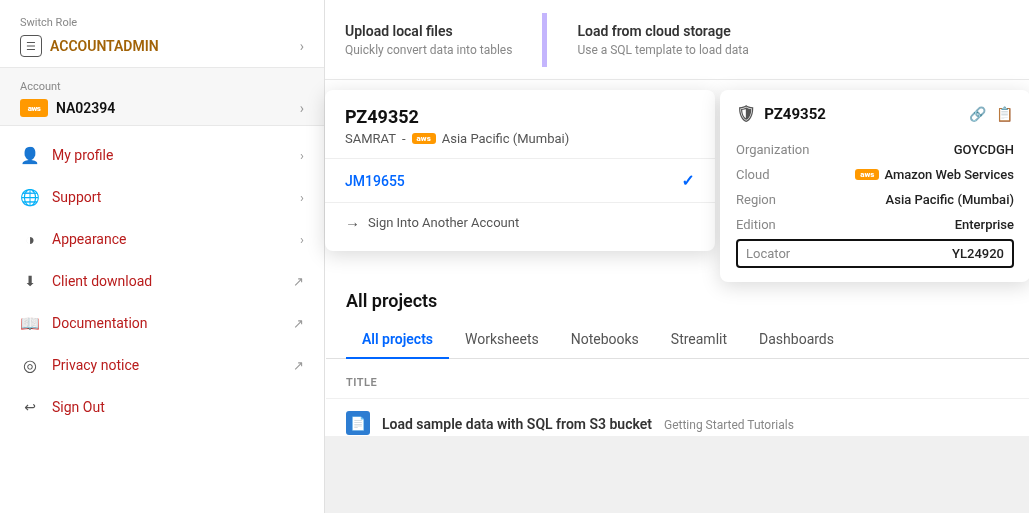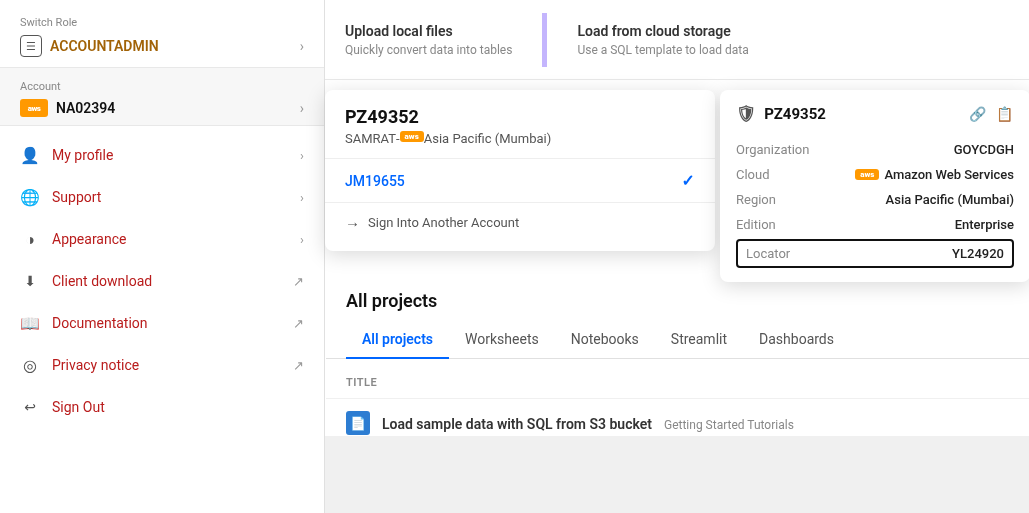--- a/index.html
+++ b/index.html
@@ -197,21 +197,22 @@
 
     .dropdown-account-id {
       font-size: 18px;
       font-weight: 700;
       color: #111;
       margin-bottom: 4px;
     }
 
     .dropdown-account-meta {
       display: flex;
-      align-items: flex-start;
+      align-items: center;
+      gap: 6px;
       font-size: 13px;
       color: #555;
     }
 
     .aws-badge {
       background: #FF9900;
       border-radius: 3px;
       padding: 1px 5px;
       font-size: 8px;
       font-weight: 900;

